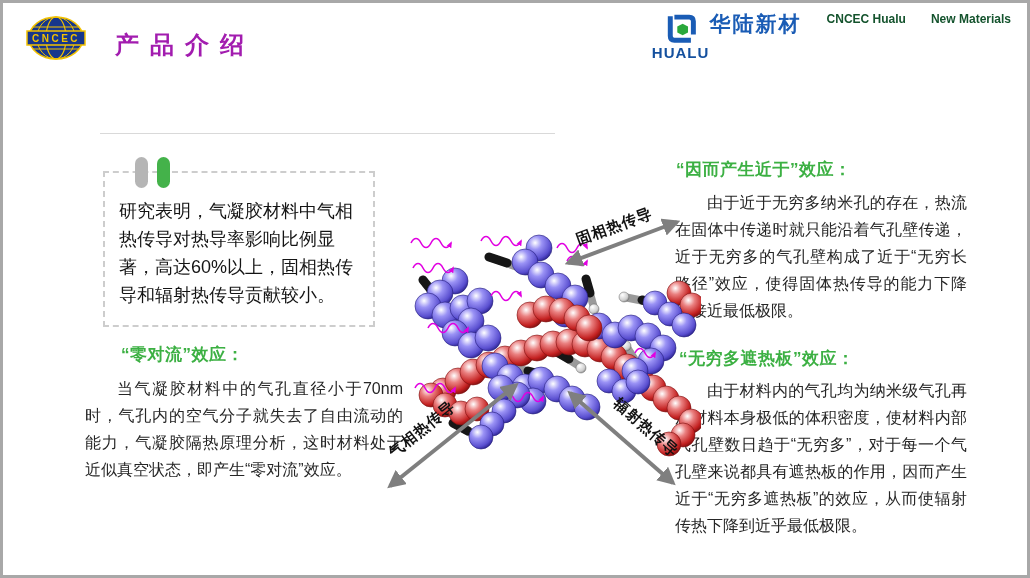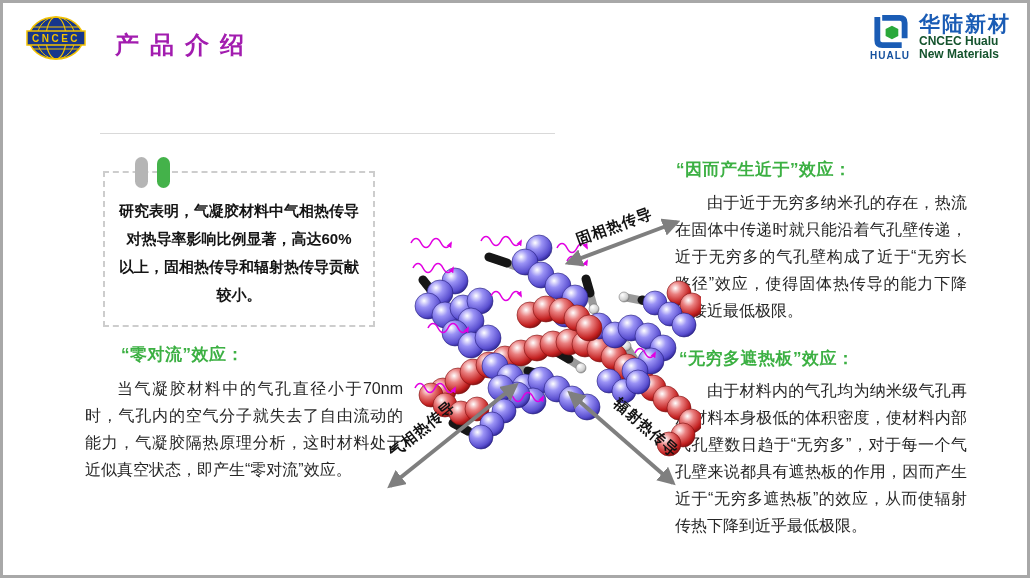--- a/index.html
+++ b/index.html
@@ -13,35 +13,35 @@
     position:absolute; inset:3px; background:#ffffff; overflow:hidden;
   }
   
   .logo-cncec { position:absolute; left:22px; top:11px; width:62px; height:48px; }
   .header-title {
     position:absolute; left:112px; top:26px;
     font-size:24px; font-weight:bold; color:#a21caf; letter-spacing:11px;
   }
   .logo-hualu { position:absolute; right:16px; top:10px; display:flex; align-items:flex-start; gap:6px; }
   .hualu-mark { width:46px; height:48px; display:flex; flex-direction:column; align-items:center; }
-  .hualu-mark .hualu-word { font-size:10px; font-weight:bold; color:#14509e; letter-spacing:1px; margin-top:-2px; }
-  .hualu-text { display:flex; flex-direction:column; line-height:1.05; }
+  .hualu-mark .hualu-word { font-size:15px; font-weight:bold; color:#14509e; letter-spacing:1px; margin-top:-2px; }
+  .hualu-text { display:flex; flex-direction:row; line-height:1.05;gap:25px; }
   .hualu-cn { font-size:21px; font-weight:bold; color:#1a5cb5; letter-spacing:2px; }
   .hualu-en { font-size:12px; color:#14532d; font-weight:bold; }
   
   .section-title {
     position:absolute; left:97px; top:96px;
     font-size:21px; font-weight:bold; color:#0e4a9d; letter-spacing:1px;
   }
   .section-rule { position:absolute; left:97px; top:130px; width:455px; height:1px; background:#d9d9d9; }
   
   .highlight-box {
     position:absolute; left:100px; top:168px; width:272px;
     border:2px dashed #cdcdcd; padding:24px 14px 16px 14px;
-    font-size:15px; font-weight:bold; color:#141414; line-height:28px;text-align:center;
+    font-size:18px; font-weight:normal; color:#141414; line-height:28px;
   }
   .pill { position:absolute; top:-16px; width:13px; height:31px; border-radius:7px; }
   .pill-gray { left:30px; background:#b5b5b5; }
   .pill-green { left:52px; background:#44b24a; }
   
   .effect-heading { position:absolute; font-size:17px; font-weight:bold; color:#3cb043; letter-spacing:0.5px; }
   .effect-body {
     position:absolute; font-size:16px; color:#262626; line-height:27px;
     text-indent:2em; text-align:justify;
   }

